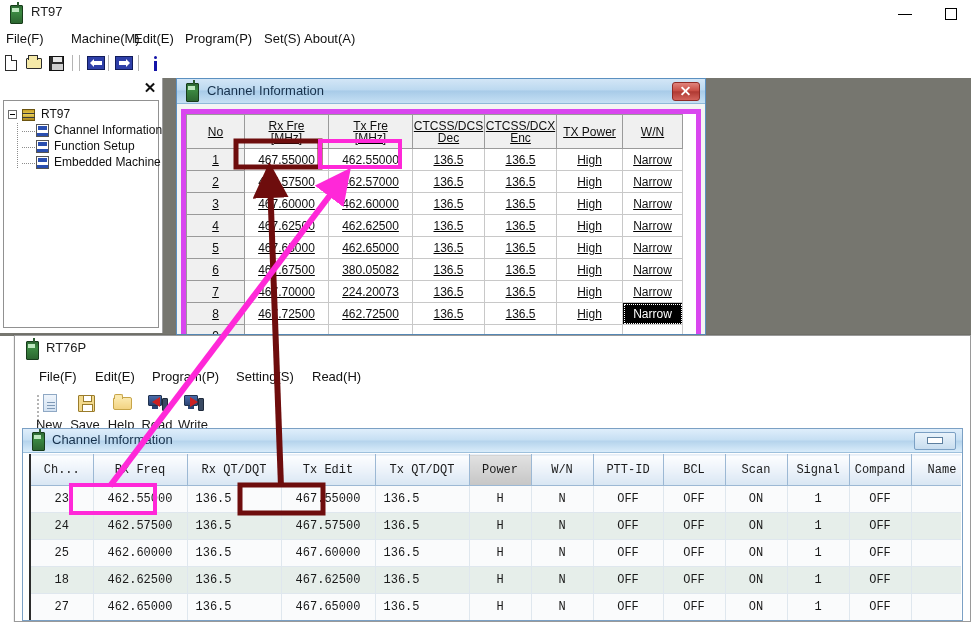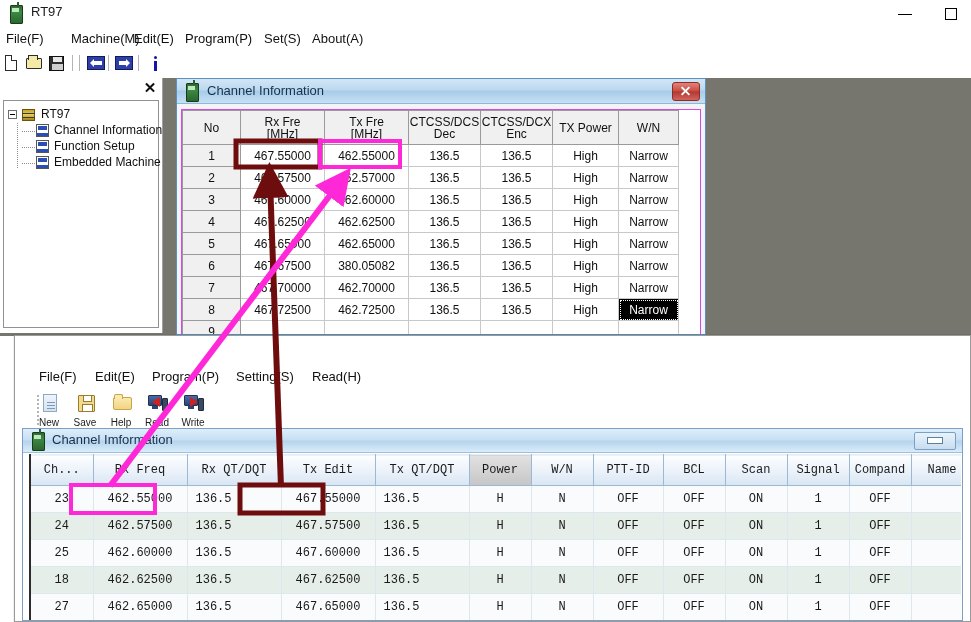--- a/index.html
+++ b/index.html
@@ -201,21 +201,21 @@
     border:1px solid #8f2b26; border-radius:3px; cursor:default;
   }
   #ch-info-close .x1, #ch-info-close .x2 {
     position:absolute; left:7px; top:7px; width:11px; height:2px; background:#fff;
   }
   #ch-info-close .x1 { transform: rotate(45deg); }
   #ch-info-close .x2 { transform: rotate(-45deg); }
 
   #ch-grid-wrap {
     position:absolute; left:4px; top:30px; width:520px; height:265px;
-    background:#ffffff; border:1px solid #d946ef; box-sizing:border-box; overflow:hidden;
+    background:#ffffff; border:5px solid #d946ef; box-sizing:border-box; overflow:hidden;text-decoration:underline;
   }
   table.rt97grid {
     border-collapse: collapse; table-layout: fixed; width: 496px;
     font-size: 12px; color: #101010; background:#fff;
   }
   table.rt97grid th {
     background:#f0f0f0; border:1px solid #9a9a9a; height:33px;
     font-weight: normal; font-size: 12px; line-height: 12px; padding:0;
   }
   table.rt97grid td {
@@ -240,21 +240,21 @@
   }
   #rt76p-titlebar {
     position:absolute; left:0; top:0; width:955px; height:27px; background:#ffffff;
   }
   #rt76p-title-text { position:absolute; left:31px; top:4px; font-size:13px; color:#1b1b1b; }
   #rt76p-icon-wrap { position:absolute; left:11px; top:5px; }
 
   #rt76p-menubar { position:absolute; left:0; top:28px; width:955px; height:26px; background:#ffffff; }
   #rt76p-toolbar { position:absolute; left:0; top:54px; width:955px; height:41px; background:#ffffff; }
   .tb76 { position:absolute; top:2px; width:40px; text-align:center; cursor:default; }
-  .tb76 .lbl { position:absolute; left:0; top:25px; width:40px; font-size:10px; color:#1b1b1b; }
+  .tb76 .lbl { position:absolute; left:0; top:25px; width:40px; font-size:13px; color:#1b1b1b; }
   .tb76 .gfx { position:absolute; left:11px; top:1px; width:20px; height:21px; }
   #tb76-dots {
     position:absolute; left:22px; top:5px; width:2px; height:32px;
     background-image: repeating-linear-gradient(to bottom,#b4b4b4 0 2px,transparent 2px 4px);
   }
   
   .g-new {
     position:absolute; left:3px; top:1px; width:14px; height:18px;
     background: linear-gradient(to bottom,#eef4fb,#d3e2f2);
     border:1px solid #8fa8c4; box-sizing:border-box;
@@ -378,21 +378,21 @@
         <span class="glyph"></span>
       </div>
     </div>
 
     <div id="rt97-menubar">
       <div class="menu-item" style="left:2px">File(F)</div>
       <div class="menu-item" style="left:67px">Machine(M)</div>
       <div class="menu-item" style="left:130px">Edit(E)</div>
       <div class="menu-item" style="left:181px">Program(P)</div>
       <div class="menu-item" style="left:260px">Set(S)</div>
-      <div class="menu-item" style="left:308px">About(A)</div>
+      <div class="menu-item" style="left:300px">About(A)</div>
     </div>
 
     <div id="rt97-toolbar">
       <div class="tb-icon" style="left:2px">
           <span class="ic-new"></span>
         </div>
       <div class="tb-icon" style="left:24px">
           <span class="ic-open"></span>
         </div>
       <div class="tb-icon" style="left:47px">
@@ -557,21 +557,21 @@
                 <td>467.67500</td>
                 <td>380.05082</td>
                 <td>136.5</td>
                 <td>136.5</td>
                 <td>High</td>
                 <td>Narrow</td>
               </tr>
               <tr>
                 <td class="nocol">7</td>
                 <td>467.70000</td>
-                <td>462.70000</td>
+                <td>224.20073</td>
                 <td>136.5</td>
                 <td>136.5</td>
                 <td>High</td>
                 <td>Narrow</td>
               </tr>
               <tr>
                 <td class="nocol">8</td>
                 <td>467.72500</td>
                 <td>462.72500</td>
                 <td>136.5</td>
@@ -589,20 +589,24 @@
                 <td></td>
               </tr>
             </tbody>
         </table>
         <div id="ch-grid-rightfill"></div>
       </div>
     </div>
   </div>
 
   <div id="rt76p-window">
+    <div id="rt76p-titlebar">
+      <span id="rt76p-icon-wrap"><span class="title-icon-radio"></span></span>
+      <div id="rt76p-title-text">RT76P</div>
+    </div>
 
     <div id="rt76p-menubar">
       <div class="menu-item" style="left:20px; top:4px;">File(F)</div>
       <div class="menu-item" style="left:76px; top:4px;">Edit(E)</div>
       <div class="menu-item" style="left:133px; top:4px;">Program(P)</div>
       <div class="menu-item" style="left:217px; top:4px;">Setting(S)</div>
       <div class="menu-item" style="left:293px; top:4px;">Read(H)</div>
     </div>
 
     <div id="rt76p-toolbar">

